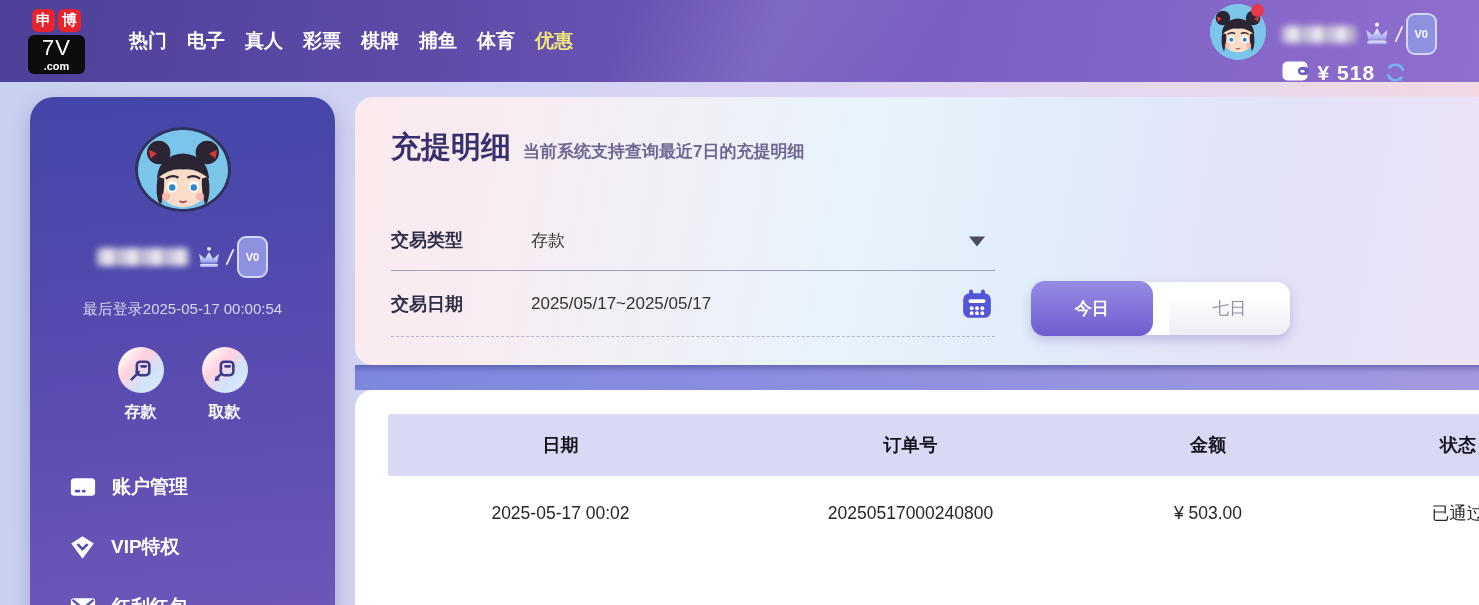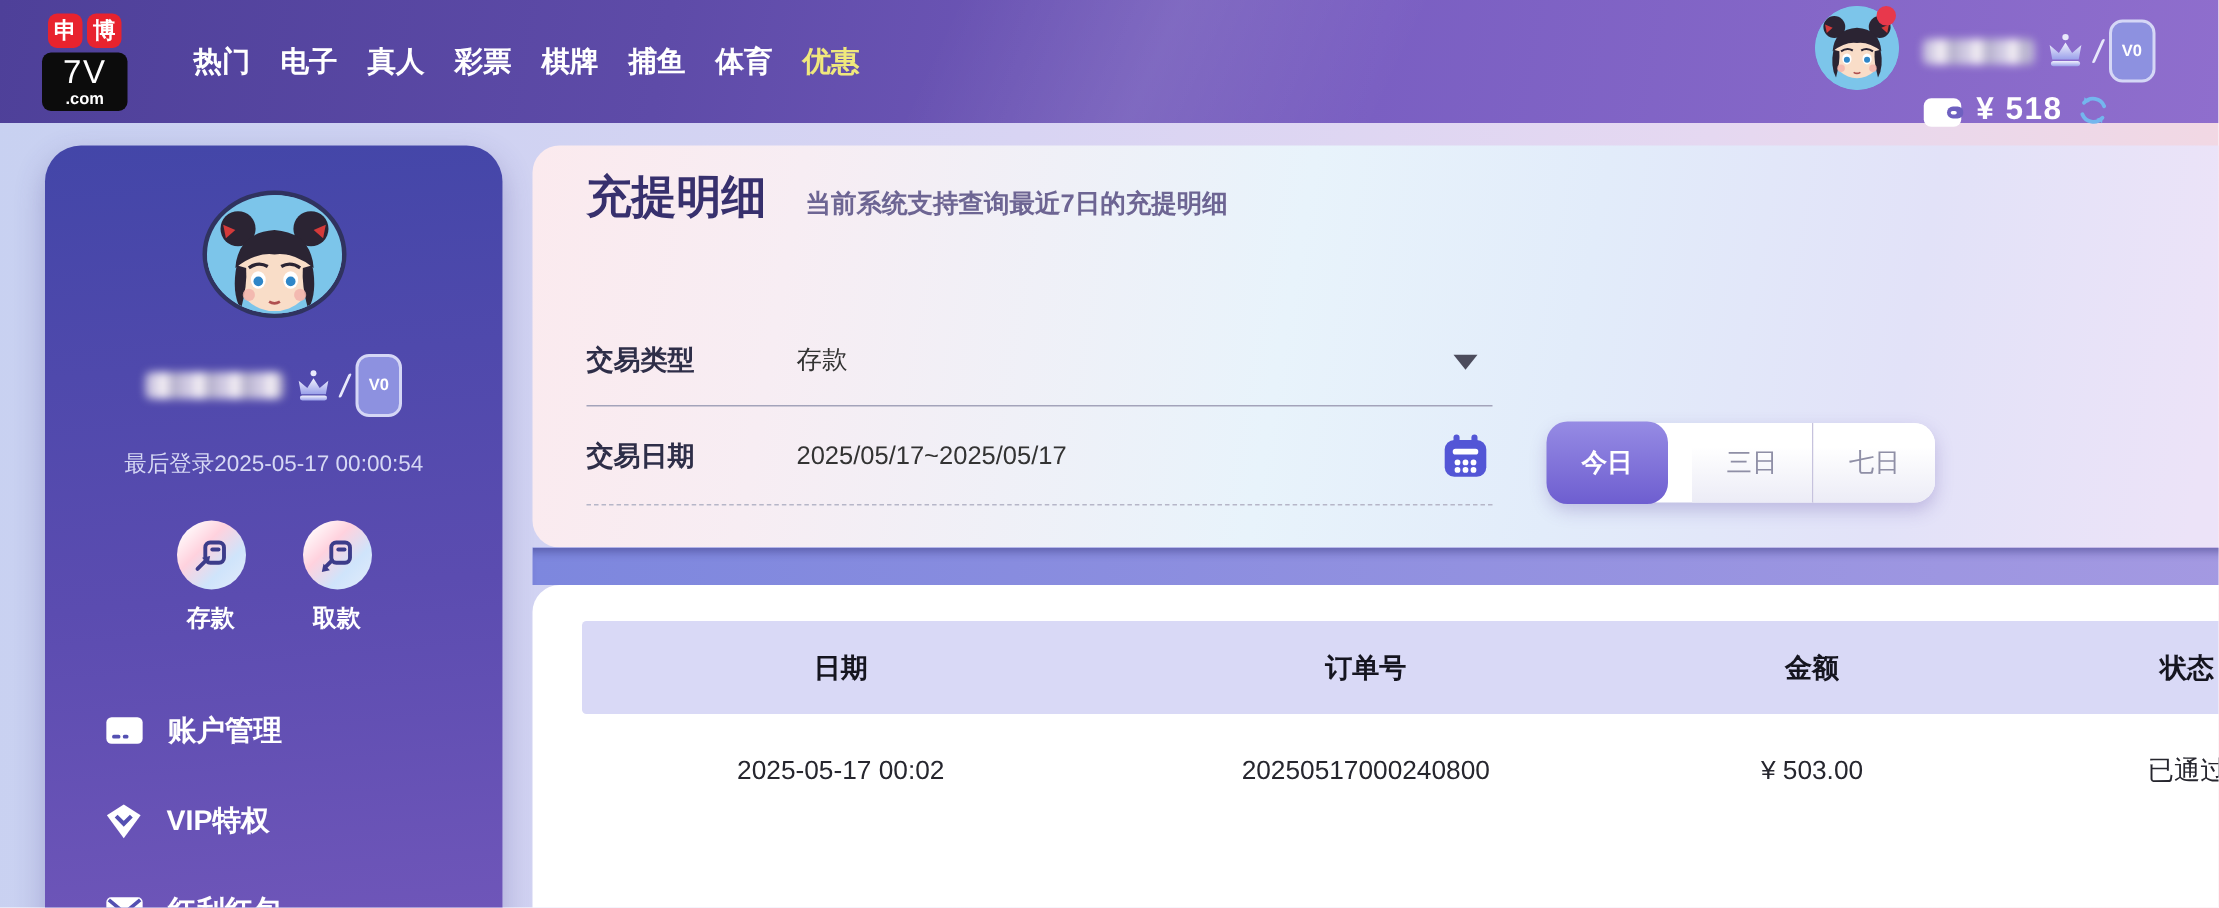--- a/index.html
+++ b/index.html
@@ -36,21 +36,21 @@
   .nav-avatar-wrap { position:relative; width:56px; height:56px; }
   .avatar-circle { width:100%; height:100%; border-radius:50%; overflow:hidden; background:#7cc5ea; }
   .notif-dot { position:absolute; right:2px; top:0; width:13px; height:13px; border-radius:50%; background:#e8384c; }
   .user-info { display:flex; flex-direction:column; gap:6px; padding-top:9px; }
   .user-id-row { display:flex; align-items:center; gap:6px; }
   .blur-box { height:17px; width:74px; border-radius:4px; filter:blur(3px);
     background: repeating-linear-gradient(90deg,#cfc9e2 0 8px,#efeaf2 8px 16px,#b9b4cf 16px 24px); }
   .vip-slash { width:2px; height:16px; background:#e8e9fb; transform:skewX(-24deg); border-radius:2px; }
   .vip-tag { background:#8d91e0; border:2px solid #d5d7f6; border-radius:9px; color:#fff;
     font-size:11px; font-weight:800; padding:13px 7px; line-height:12px; }
-  .balance-row { display:flex; align-items:flex-end; gap:9px; }
+  .balance-row { display:flex; align-items:flex-start; gap:9px; }
   .balance-amt { color:#fff; font-size:21px; font-weight:700; letter-spacing:1px; }
 
   
   .sidebar {
     position:absolute; left:30px; top:97px; width:305px; height:540px;
     background: linear-gradient(175deg,#4346a8 0%,#5b4cb0 55%,#7157ba 100%);
     border-radius:24px; box-shadow:0 8px 20px rgba(70,60,140,.30);
     display:flex; flex-direction:column; align-items:center;
   }
   .side-avatar { margin-top:30px; width:96px; height:96px; border-radius:50%; overflow:hidden;
@@ -66,23 +66,23 @@
   .side-menu { margin-top:34px; width:100%; }
   .menu-item { height:60px; display:flex; align-items:center; gap:15px; padding-left:39px; cursor:pointer; }
   .menu-label { color:#fff; font-size:19px; font-weight:700; }
 
   
   .main { position:absolute; left:355px; top:97px; width:1160px; height:508px; }
   .filter-panel {
     position:absolute; left:0; top:0; width:1260px; height:268px; border-radius:18px;
     background: linear-gradient(100deg,#fbeaee 0%,#f7edf3 14%,#e8f3fb 40%,#e2ecfa 55%,#e2e2f8 72%,#ece3f8 88%);
   }
-  .title-row { position:absolute; left:36px; top:14px; display:flex; align-items:baseline; gap:12px; }
+  .title-row { position:absolute; left:36px; top:30px; display:flex; align-items:baseline; gap:12px; }
   .page-title { font-size:30px; font-weight:800; color:#37306d; }
-  .page-subtitle { font-size:17px; font-weight:600; color:#6d6593;margin-left:14px; }
+  .page-subtitle { font-size:17px; font-weight:600; color:#6d6593; }
 
   .form-area { position:absolute; left:36px; top:112px; width:604px; }
   .form-row { position:relative; height:62px; }
   .form-row.solid  { border-bottom:1px solid #a3a3ba; }
   .form-row.dashed { border-bottom:1px dashed #b6b6c8; height:66px; }
   .form-label { position:absolute; left:0; top:50%; transform:translateY(-50%);
     font-size:18px; font-weight:600; color:#2e2e48; }
   .form-value { position:absolute; left:140px; top:50%; transform:translateY(-50%);
     font-size:17px; color:#333; }
   .caret-down { position:absolute; right:10px; top:50%; transform:translateY(-35%);
@@ -324,21 +324,20 @@
             <circle cx="10" cy="23.7" r="1.8" fill="#fff"></circle>
               <circle cx="15" cy="23.7" r="1.8" fill="#fff"></circle>
               <circle cx="20" cy="23.7" r="1.8" fill="#fff"></circle>
           </svg>
         </span>
       </div>
     </div>
 
     <div class="range-group">
       <div class="range-btn active">今日</div>
-      <div class="range-btn">三日</div>
       <div class="range-btn">七日</div>
     </div>
   </section>
 
   <div class="panel-gap"></div>
 
   <section class="table-panel">
     <div class="tbl-header">
       <span>日期</span>
       <span>订单号</span>

